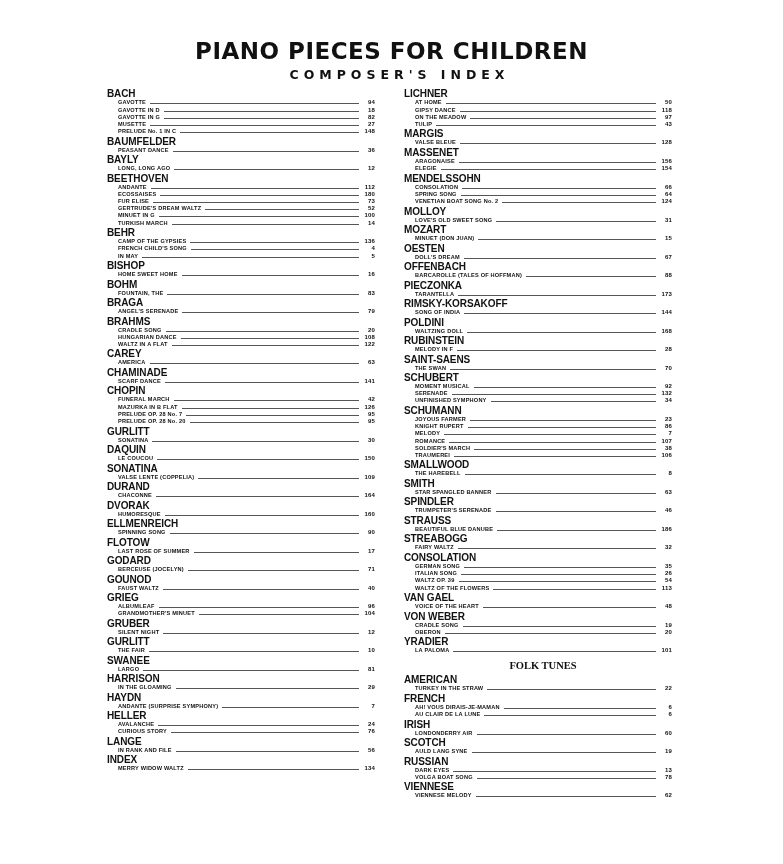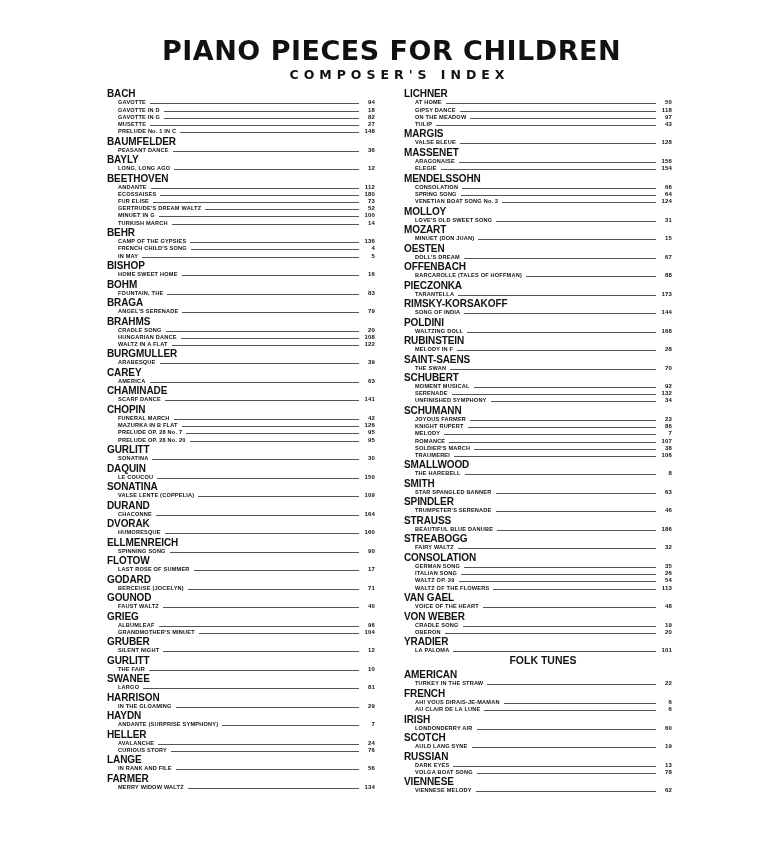--- a/index.html
+++ b/index.html
@@ -1,27 +1,27 @@
 <!DOCTYPE html>
 <html><head>
   <meta charset="utf-8">
   <style>
     html, body { margin: 0; padding: 0; background: #ffffff; }
     body { width: 783px; height: 864px; position: relative; overflow: hidden; color: #111; font-family: "DejaVu Sans", sans-serif; }
-    .title { position: absolute; top: 36px; left: 0; width: 783px; text-align: center; font-family: "DejaVu Sans", sans-serif; font-weight: bold; font-size: 27px; letter-spacing: 0.5px; line-height: 30px; }
+    .title { position: absolute; top: 36px; left: 0; width: 783px; text-align: center; font-family: "DejaVu Sans", sans-serif; font-weight: bold; font-size: 23px; letter-spacing: 0.5px; line-height: 30px; }
     .subtitle { position: absolute; top: 67px; left: 0; width: 783px; text-align: center; font-weight: bold; font-size: 12.5px; letter-spacing: 5px; line-height: 16px; margin-left: 8px; }
     .col { position: absolute; top: 88px; width: 268px; }
     .col.left { left: 107px; }
     .col.right { left: 404px; }
     .composer { font-family: "Liberation Sans", sans-serif; font-weight: bold; font-size: 10px; line-height: 10px; margin-top: 1.3px; letter-spacing: -0.1px; }
     .piece { display: flex; align-items: baseline; font-family: "Liberation Sans", sans-serif; font-weight: bold; font-size: 5.6px; line-height: 7.2px; padding-left: 11px; letter-spacing: 0.2px; }
     .piece .name { white-space: nowrap; padding-right: 4px; }
     .piece .leader { flex: 1; border-bottom: 0.8px solid #555; margin-bottom: 1px; }
     .piece .page { width: 16px; text-align: right; white-space: nowrap; font-size: 6px; }
-    .section-heading { font-family: Liberation Sans, sans-serif; font-weight: bold; font-size: 10.5px; text-align: center; margin-top: 0; margin-bottom: 4px; padding-left: 10px; }
+    .section-heading { font-family: Liberation Serif, serif; font-weight: bold; font-size: 10.5px; text-align: center; margin-top: 6px; margin-bottom: 4px; padding-left: 10px; }
   </style>
 </head>
 <body>
 
 <div class="title">PIANO PIECES FOR CHILDREN</div>
 <div class="subtitle">COMPOSER'S INDEX</div>
 
 <div class="col left">
     <div>
       <div class="composer">BACH</div>
@@ -154,28 +154,20 @@
         <span class="leader"></span>
         <span class="page">108</span>
       </div>
       <div class="piece">
         <span class="name">WALTZ IN A FLAT</span>
         <span class="leader"></span>
         <span class="page">122</span>
       </div>
     </div>
     <div>
-      <div class="composer">BURGMULLER</div>
-      <div class="piece">
-        <span class="name">ARABESQUE</span>
-        <span class="leader"></span>
-        <span class="page">39</span>
-      </div>
-    </div>
-    <div>
       <div class="composer">CAREY</div>
       <div class="piece">
         <span class="name">AMERICA</span>
         <span class="leader"></span>
         <span class="page">63</span>
       </div>
     </div>
     <div>
       <div class="composer">CHAMINADE</div>
       <div class="piece">
@@ -347,21 +339,21 @@
     </div>
     <div>
       <div class="composer">LANGE</div>
       <div class="piece">
         <span class="name">IN RANK AND FILE</span>
         <span class="leader"></span>
         <span class="page">56</span>
       </div>
     </div>
     <div>
-      <div class="composer">FARMER</div>
+      <div class="composer">INDEX</div>
       <div class="piece">
         <span class="name">MERRY WIDOW WALTZ</span>
         <span class="leader"></span>
         <span class="page">134</span>
       </div>
     </div>
   </div>
 <div class="col right">
   <div>
       <div>

